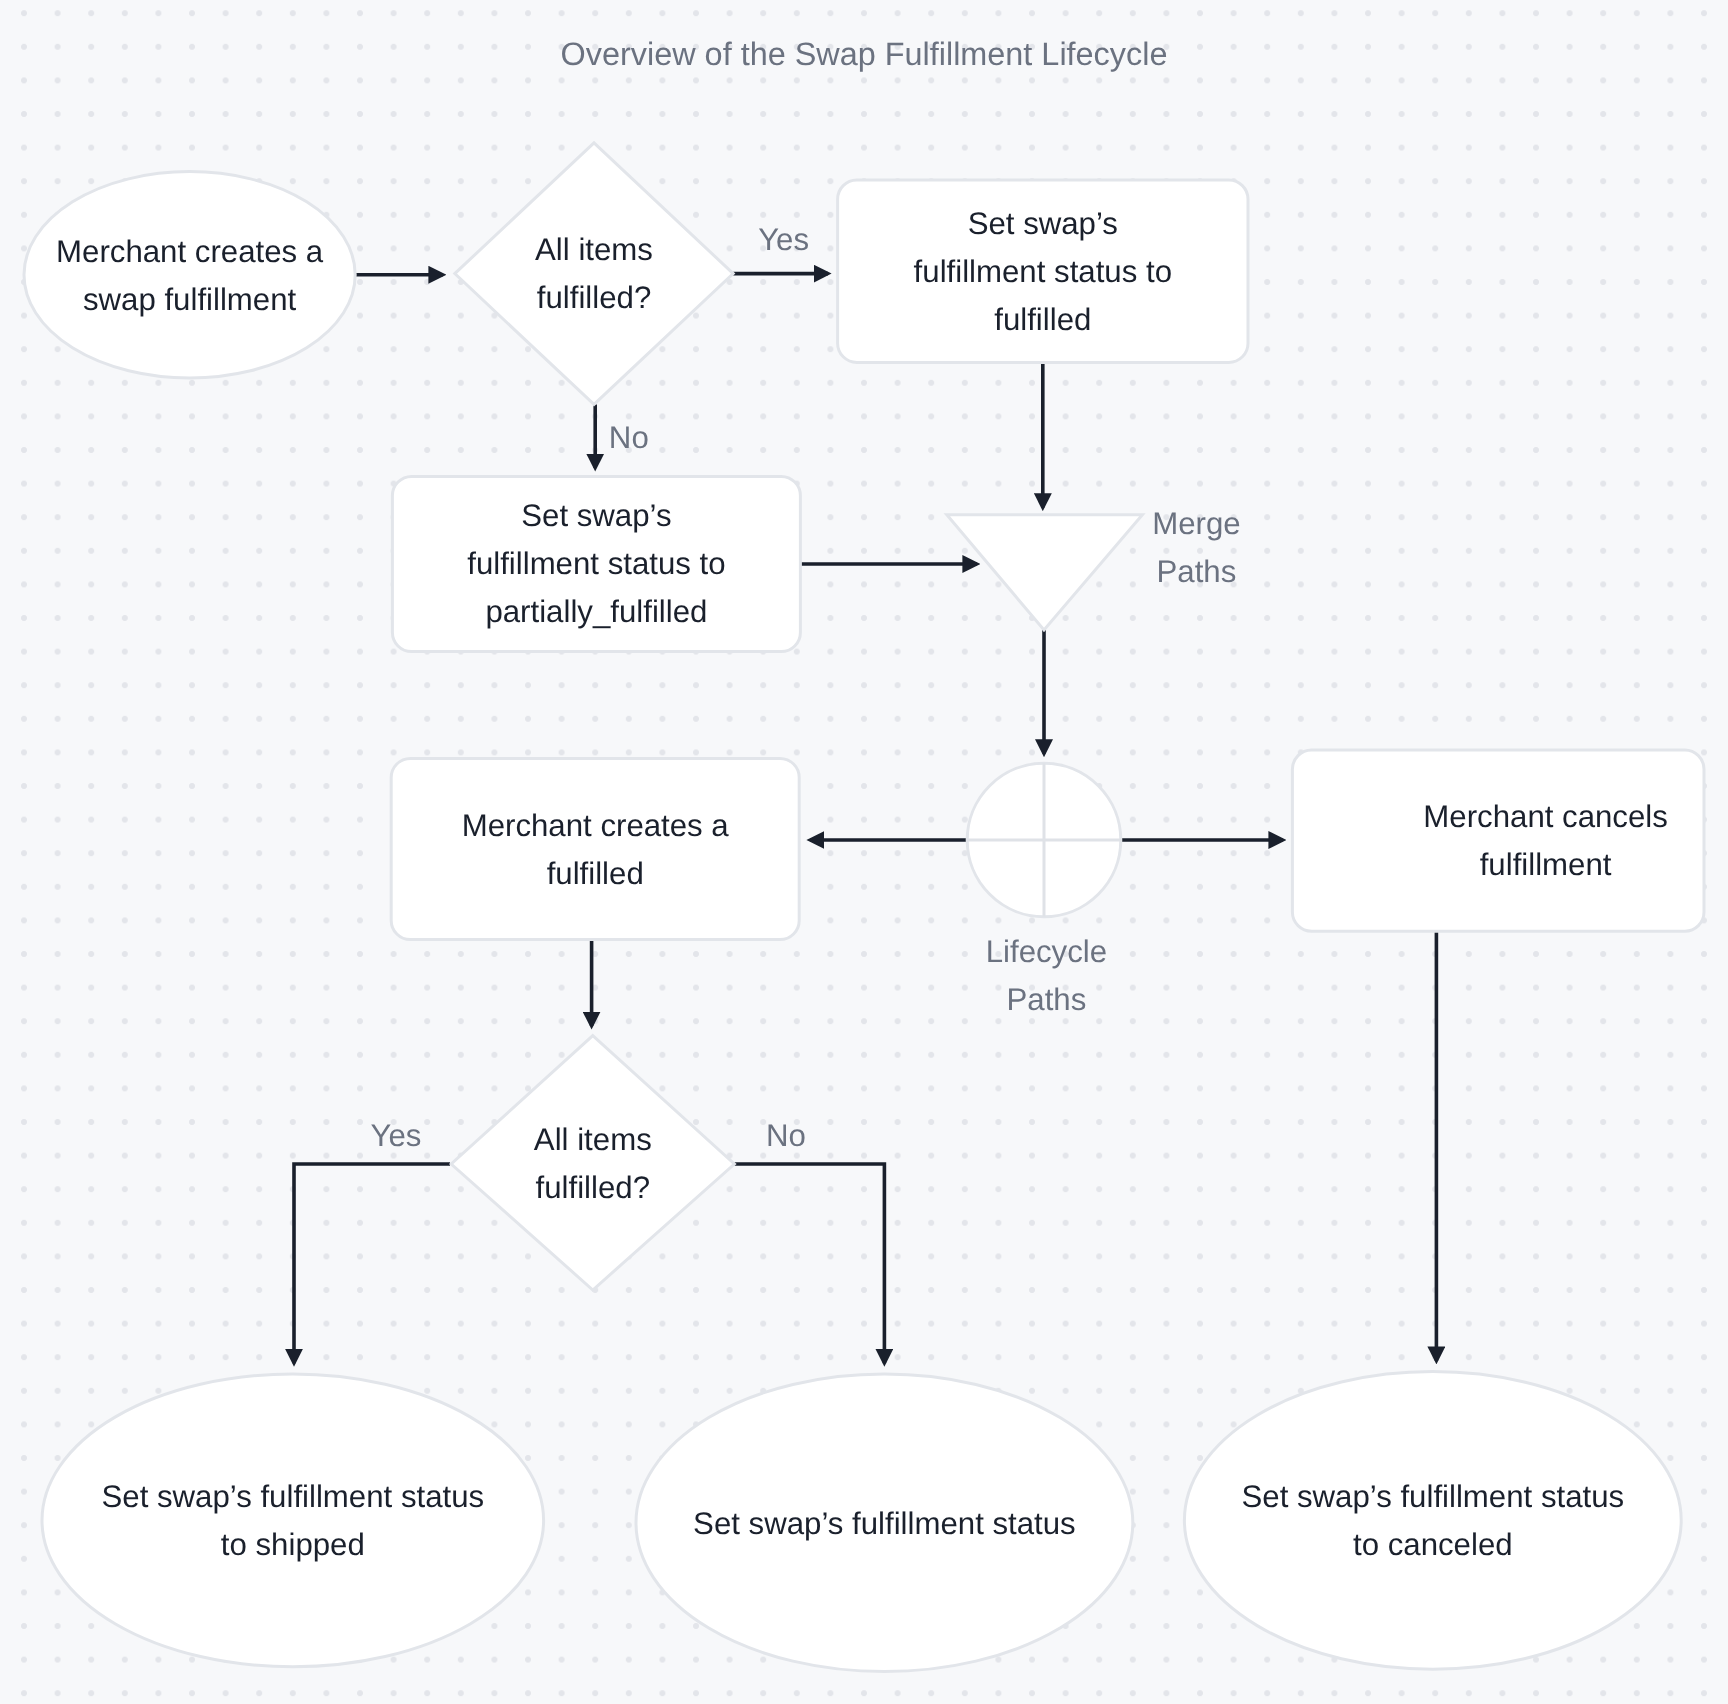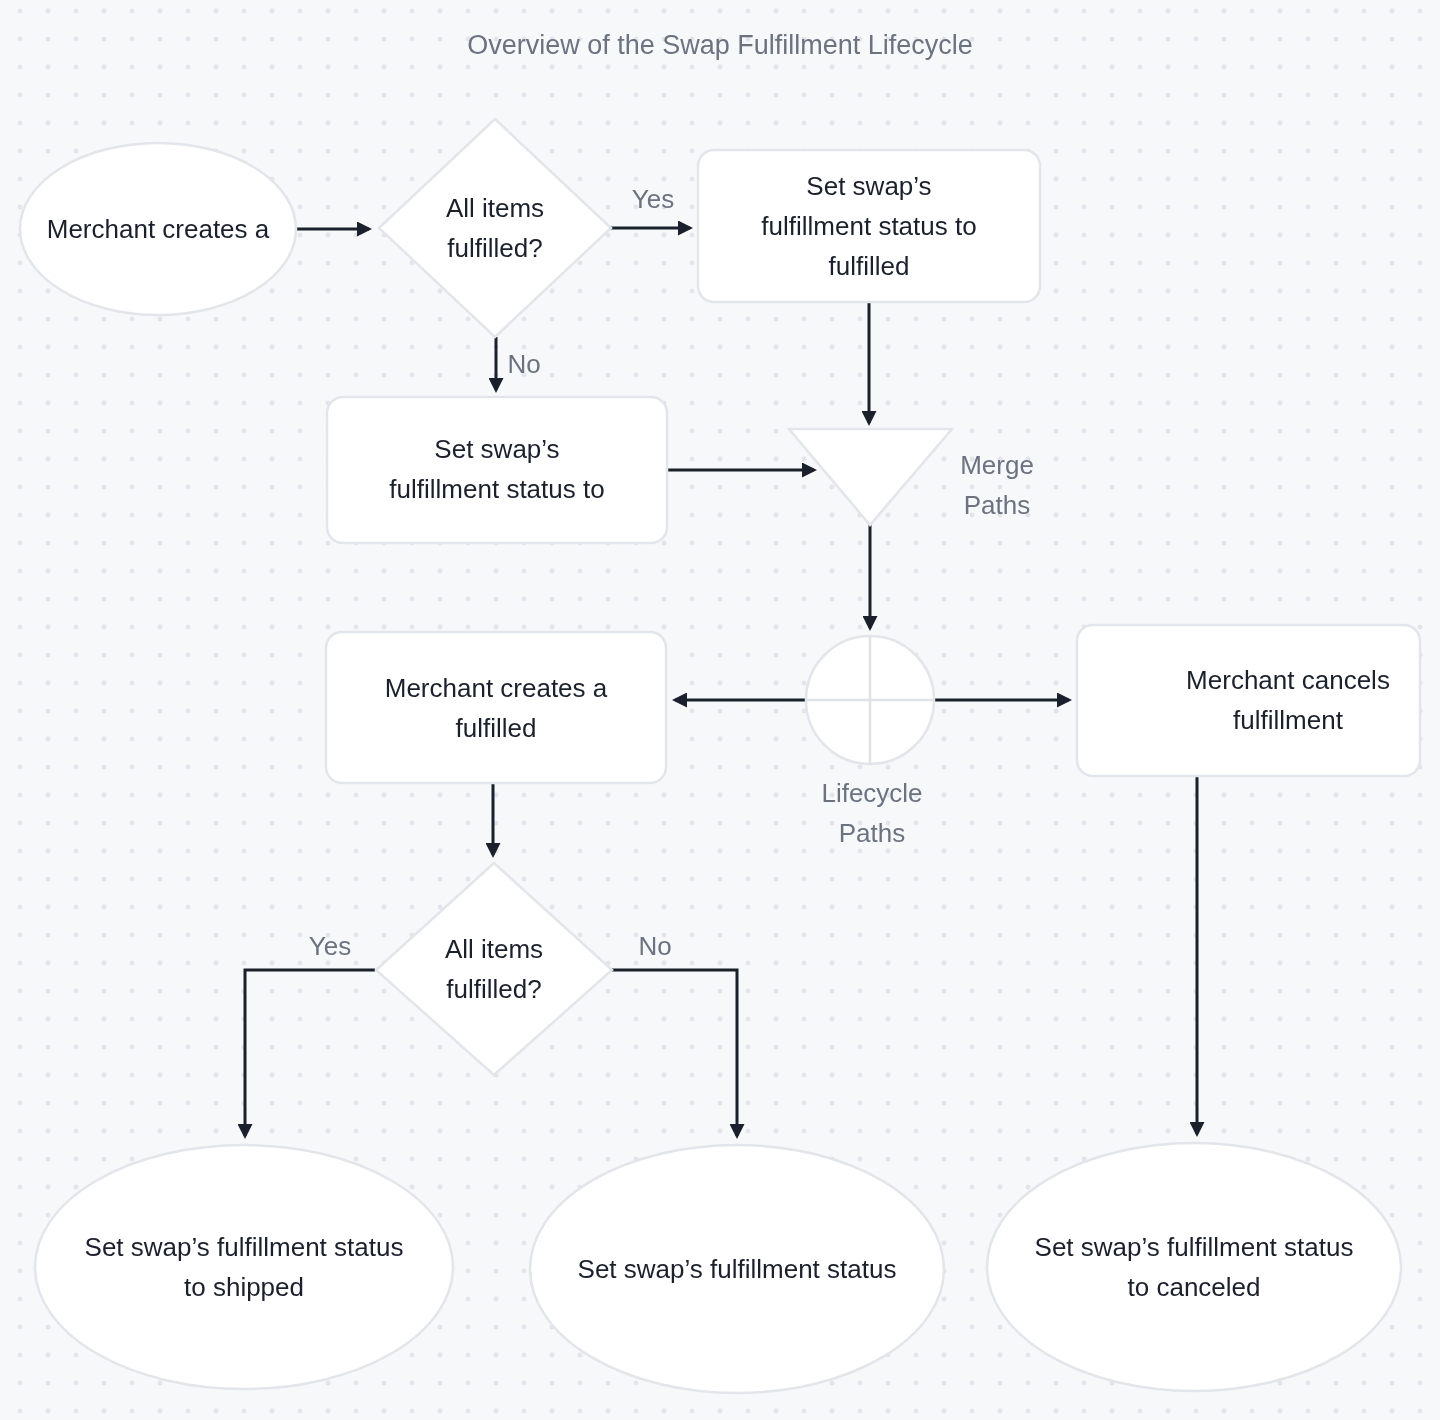--- a/index.html
+++ b/index.html
@@ -95,39 +95,41 @@
       <ellipse class="shape" cx="244" cy="1267" rx="209" ry="122"></ellipse>
       <ellipse class="shape" cx="737" cy="1269" rx="207" ry="124"></ellipse>
       <ellipse class="shape" cx="1194" cy="1267" rx="207" ry="124"></ellipse>
     </g>
   </svg>
 
   <div class="txt muted title" style="left:720px; top:45px;">Overview of the Swap Fulfillment Lifecycle</div>
 
   <div class="txt" style="left:158px; top:229px;">
     <span class="line">Merchant creates a</span>
+    <span class="line">swap fulfillment</span>
   </div>
 
   <div class="txt" style="left:495px; top:228px;">
     <span class="line">All items</span>
     <span class="line">fulfilled?</span>
   </div>
 
   <div class="txt" style="left:869px; top:226px;">
     <span class="line">Set swap’s</span>
     <span class="line">fulfillment status to</span>
     <span class="line">fulfilled</span>
   </div>
 
   <div class="txt" style="left:497px; top:469px;">
     <span class="line">Set swap’s</span>
     <span class="line">fulfillment status to</span>
+    <span class="line">partially_fulfilled</span>
   </div>
 
-  <div class="txt muted" style="left:997px; top:485px;">
+  <div class="txt muted" style="left:997px; top:456px;">
     <span class="line">Merge</span>
     <span class="line">Paths</span>
   </div>
 
   <div class="txt muted" style="left:872px; top:813px;">
     <span class="line">Lifecycle</span>
     <span class="line">Paths</span>
   </div>
 
   <div class="txt" style="left:496px; top:708px;">

